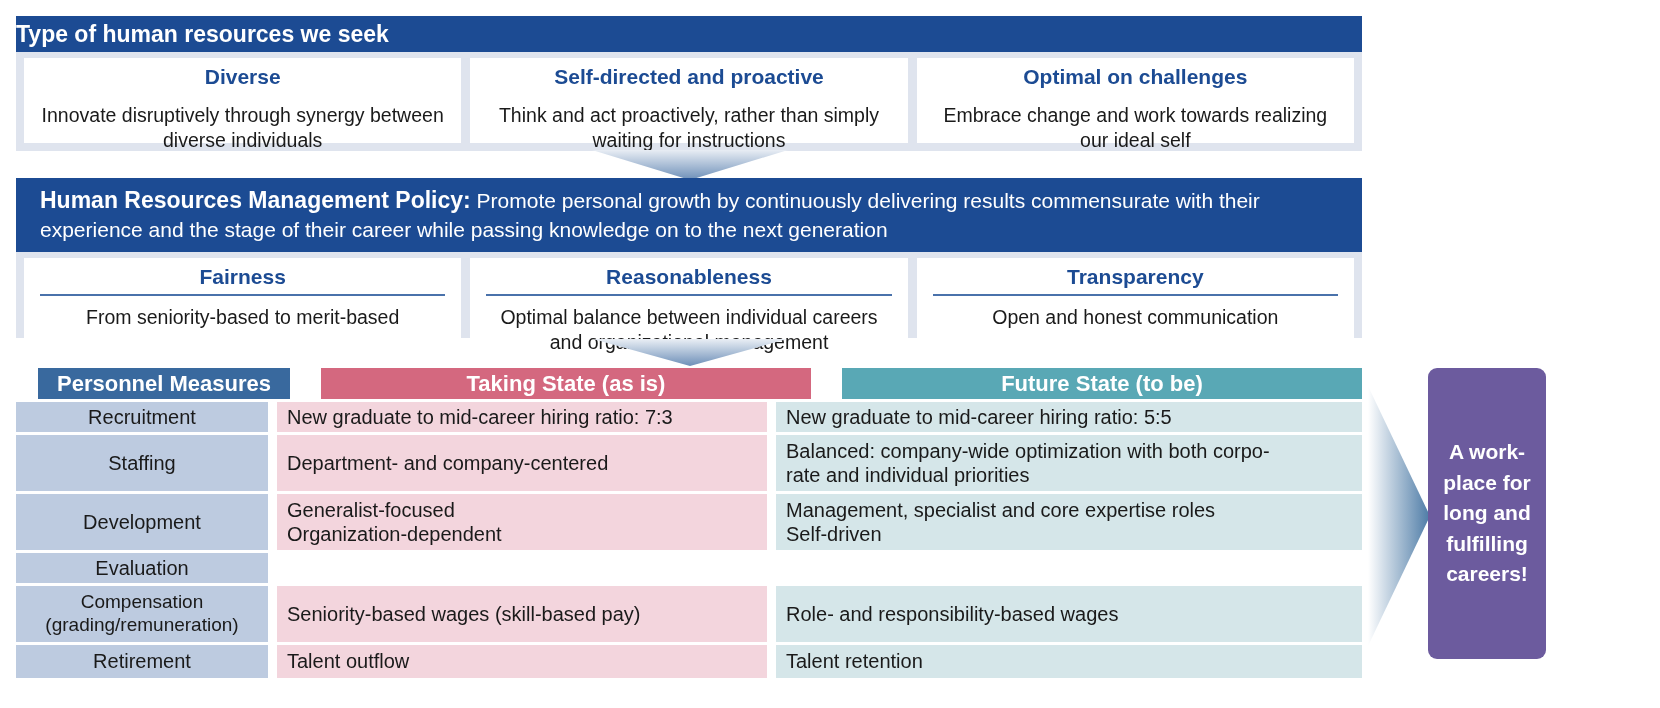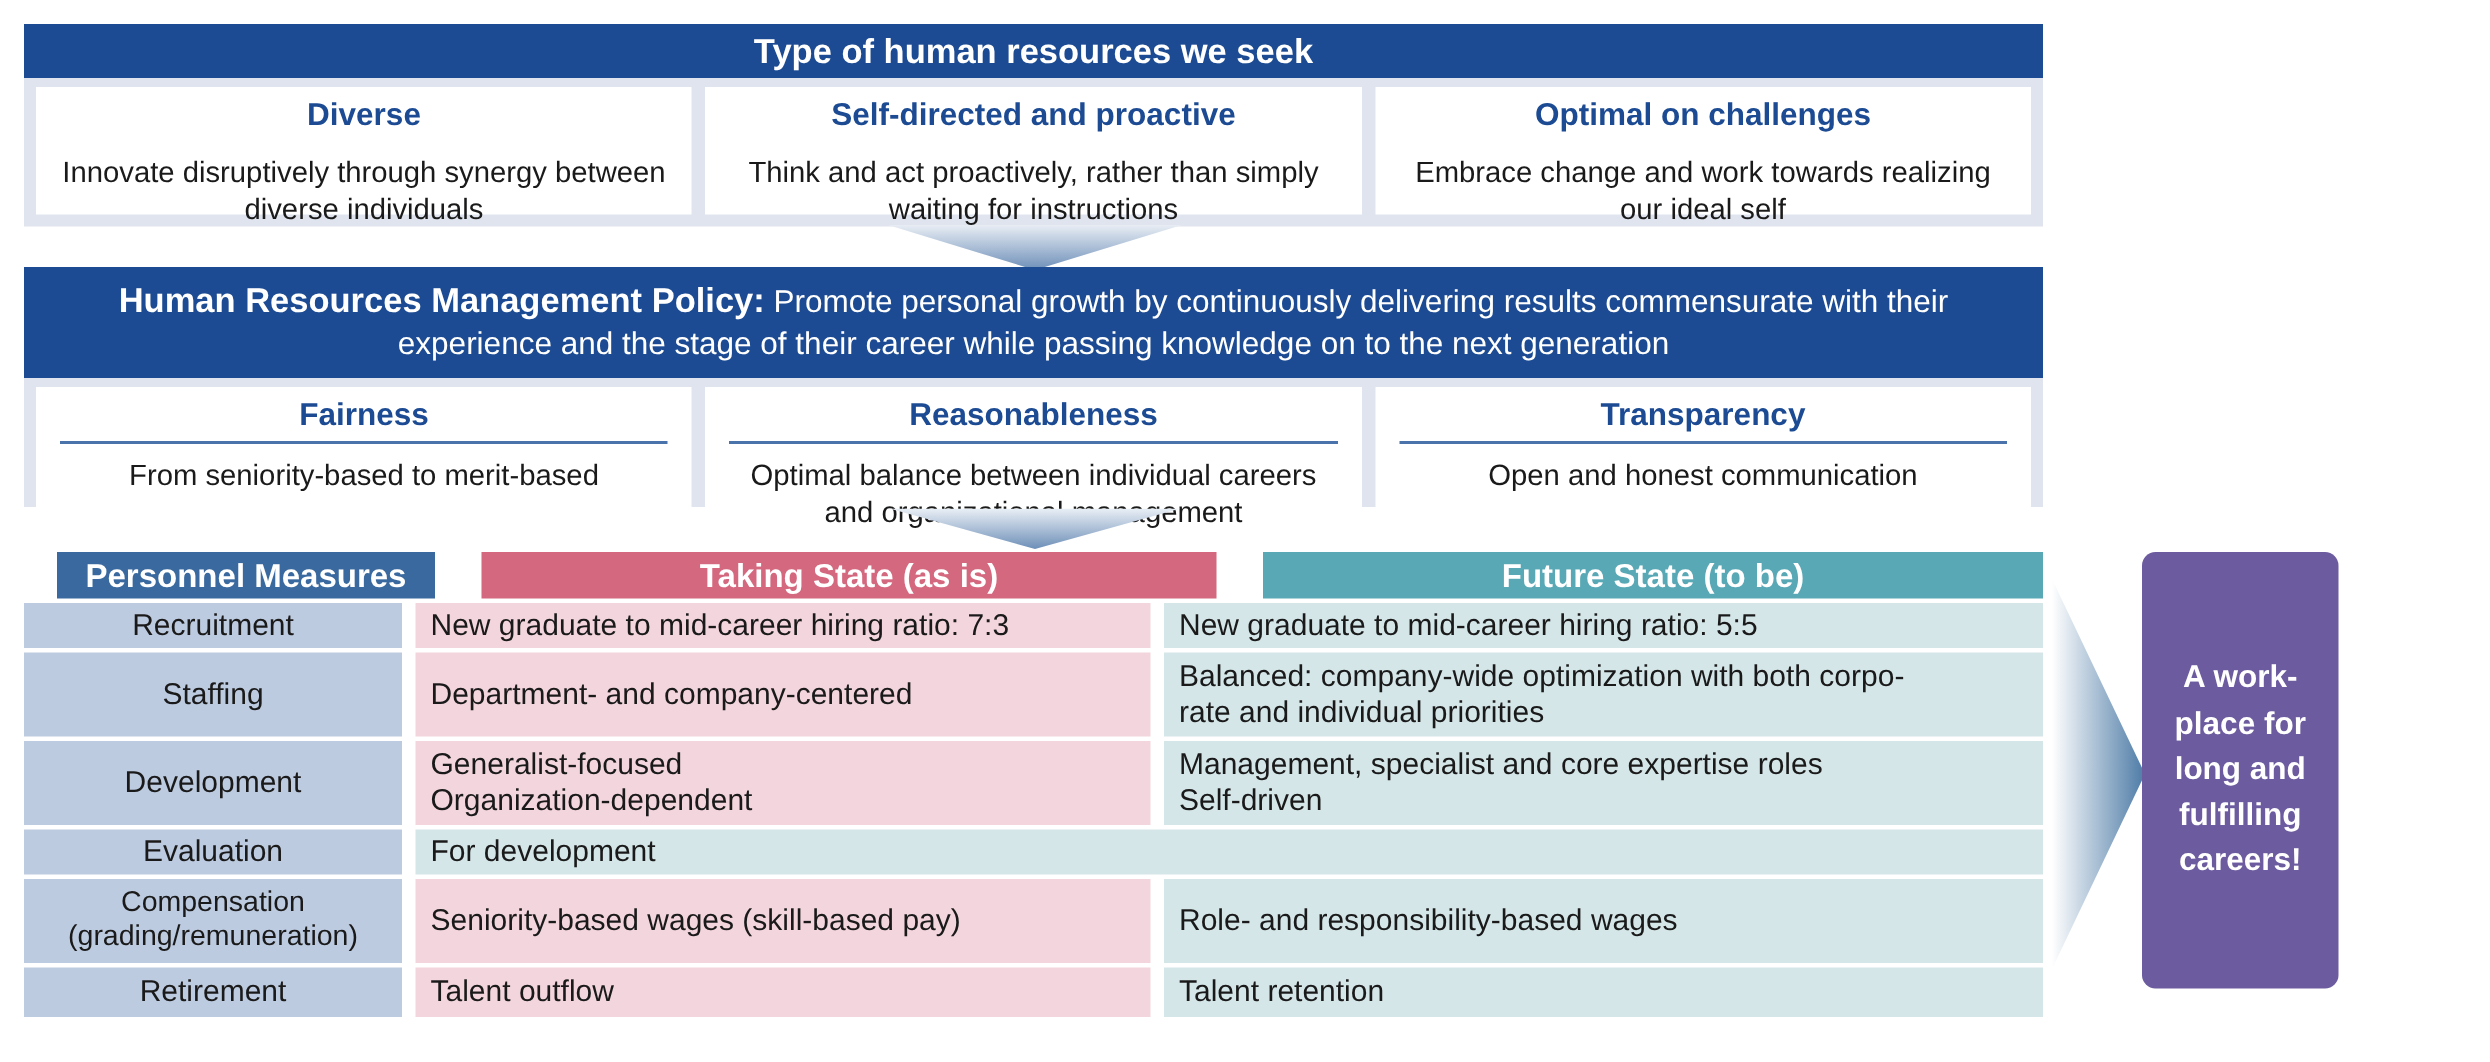--- a/index.html
+++ b/index.html
@@ -20,21 +20,20 @@
   .panel {
     position: absolute;
     left: 16px;
     width: 1346px;
     background: #dfe4ee;
     box-sizing: border-box;
   }
   .panel-banner {
     background: #1c4b93;
     color: #ffffff;
-    text-align: center;
     font-weight: bold;
     box-sizing: border-box;
   }
   .panel-cards {
     display: flex;
     gap: 9px;
     padding: 6px 8px 8px 8px;
     box-sizing: border-box;
   }
   .card {
@@ -168,21 +167,21 @@
     position: absolute;
     left: 1368px;
     top: 386px;
     width: 62px;
     height: 260px;
   }
   #callout {
     position: absolute;
     left: 1428px;
     top: 368px;
-    width: 131px;
+    width: 118px;
     height: 291px;
     background: #6c5b9e;
     border-radius: 9px;
     color: #ffffff;
     font-weight: bold;
     font-size: 21px;
     line-height: 1.45;
     text-align: center;
     display: flex;
     align-items: center;
@@ -290,21 +289,20 @@
   <div class="t-row r-development">
     <div class="td td-measure t-col-measure">Development</div>
     <div class="td td-current t-col-current td-multiline">Generalist-focused
 Organization-dependent</div>
     <div class="td td-future t-col-future td-multiline">Management, specialist and core expertise roles
 Self-driven</div>
   </div>
 
   <div class="t-row r-evaluation">
     <div class="td td-measure t-col-measure">Evaluation</div>
-    <div class="td td-future t-col-future">For development</div>
   </div>
 
   <div class="t-row r-compensation">
     <div class="td td-measure t-col-measure td-multiline">Compensation
 (grading/remuneration)</div>
     <div class="td td-current t-col-current">Seniority-based wages (skill-based pay)</div>
     <div class="td td-future t-col-future">Role- and responsibility-based wages</div>
   </div>
 
   <div class="t-row r-retirement">

